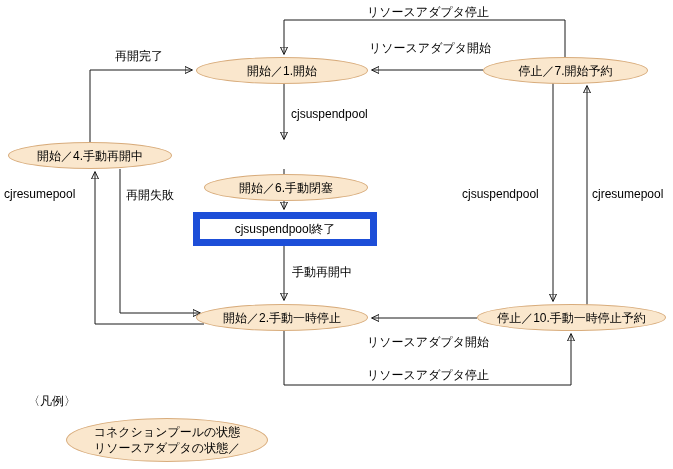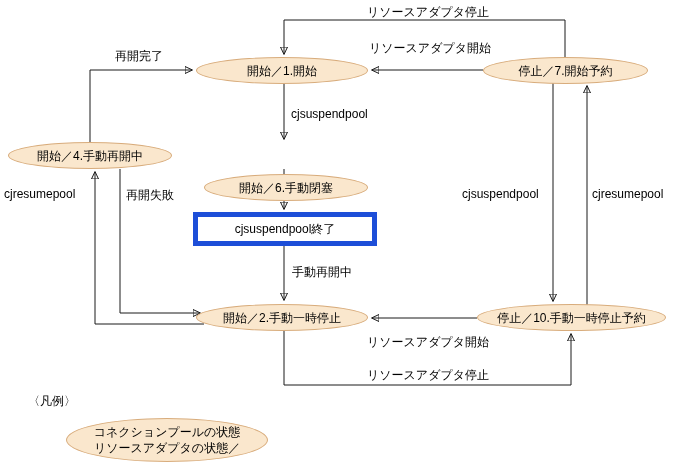--- a/index.html
+++ b/index.html
@@ -12,21 +12,21 @@
   .wires path{fill:none;stroke:var(--line,#1a1a1a);stroke-width:1;}
   .node{
     position:absolute;display:flex;align-items:center;justify-content:center;
     text-align:center;box-sizing:border-box;line-height:14px;
   }
   .ellipse{
     background:var(--node-fill,#fae7cd);
     border:1px solid var(--node-border,#d8ac7c);
     border-radius:50%;
   }
-  .rectangle{background:#ffffff;border:5px solid #1d4ed8;}
+  .rectangle{background:#ffffff;border:7px solid #1d4ed8;}
   .edge-label{position:absolute;white-space:nowrap;}
   .ctr{transform:translateX(-50%);text-align:center;}
   .legend-ellipse{line-height:16px;}
 </style>
 </head>
 <body>
 
 <div class="canvas">
 
   <svg class="wires" width="673" height="469" viewBox="0 0 673 469">

